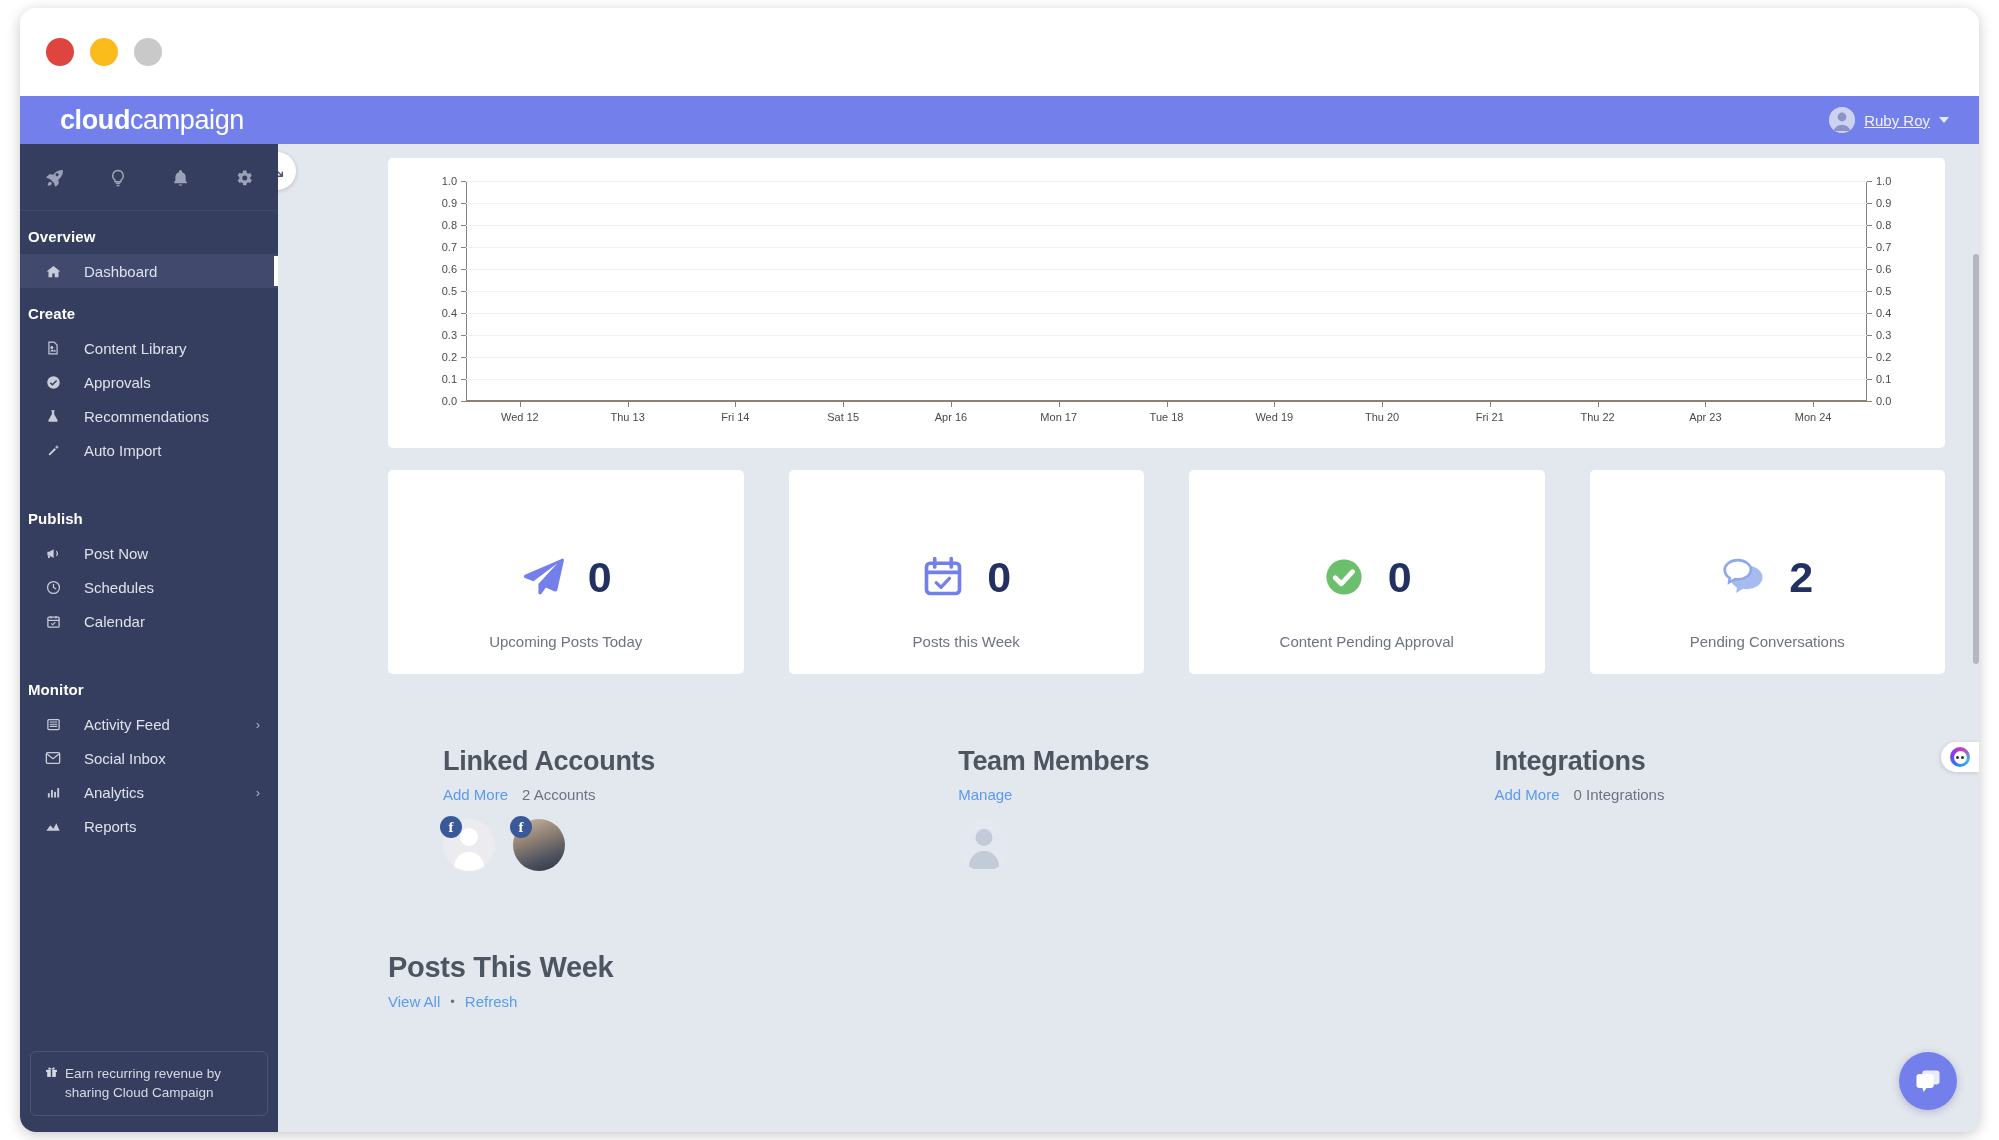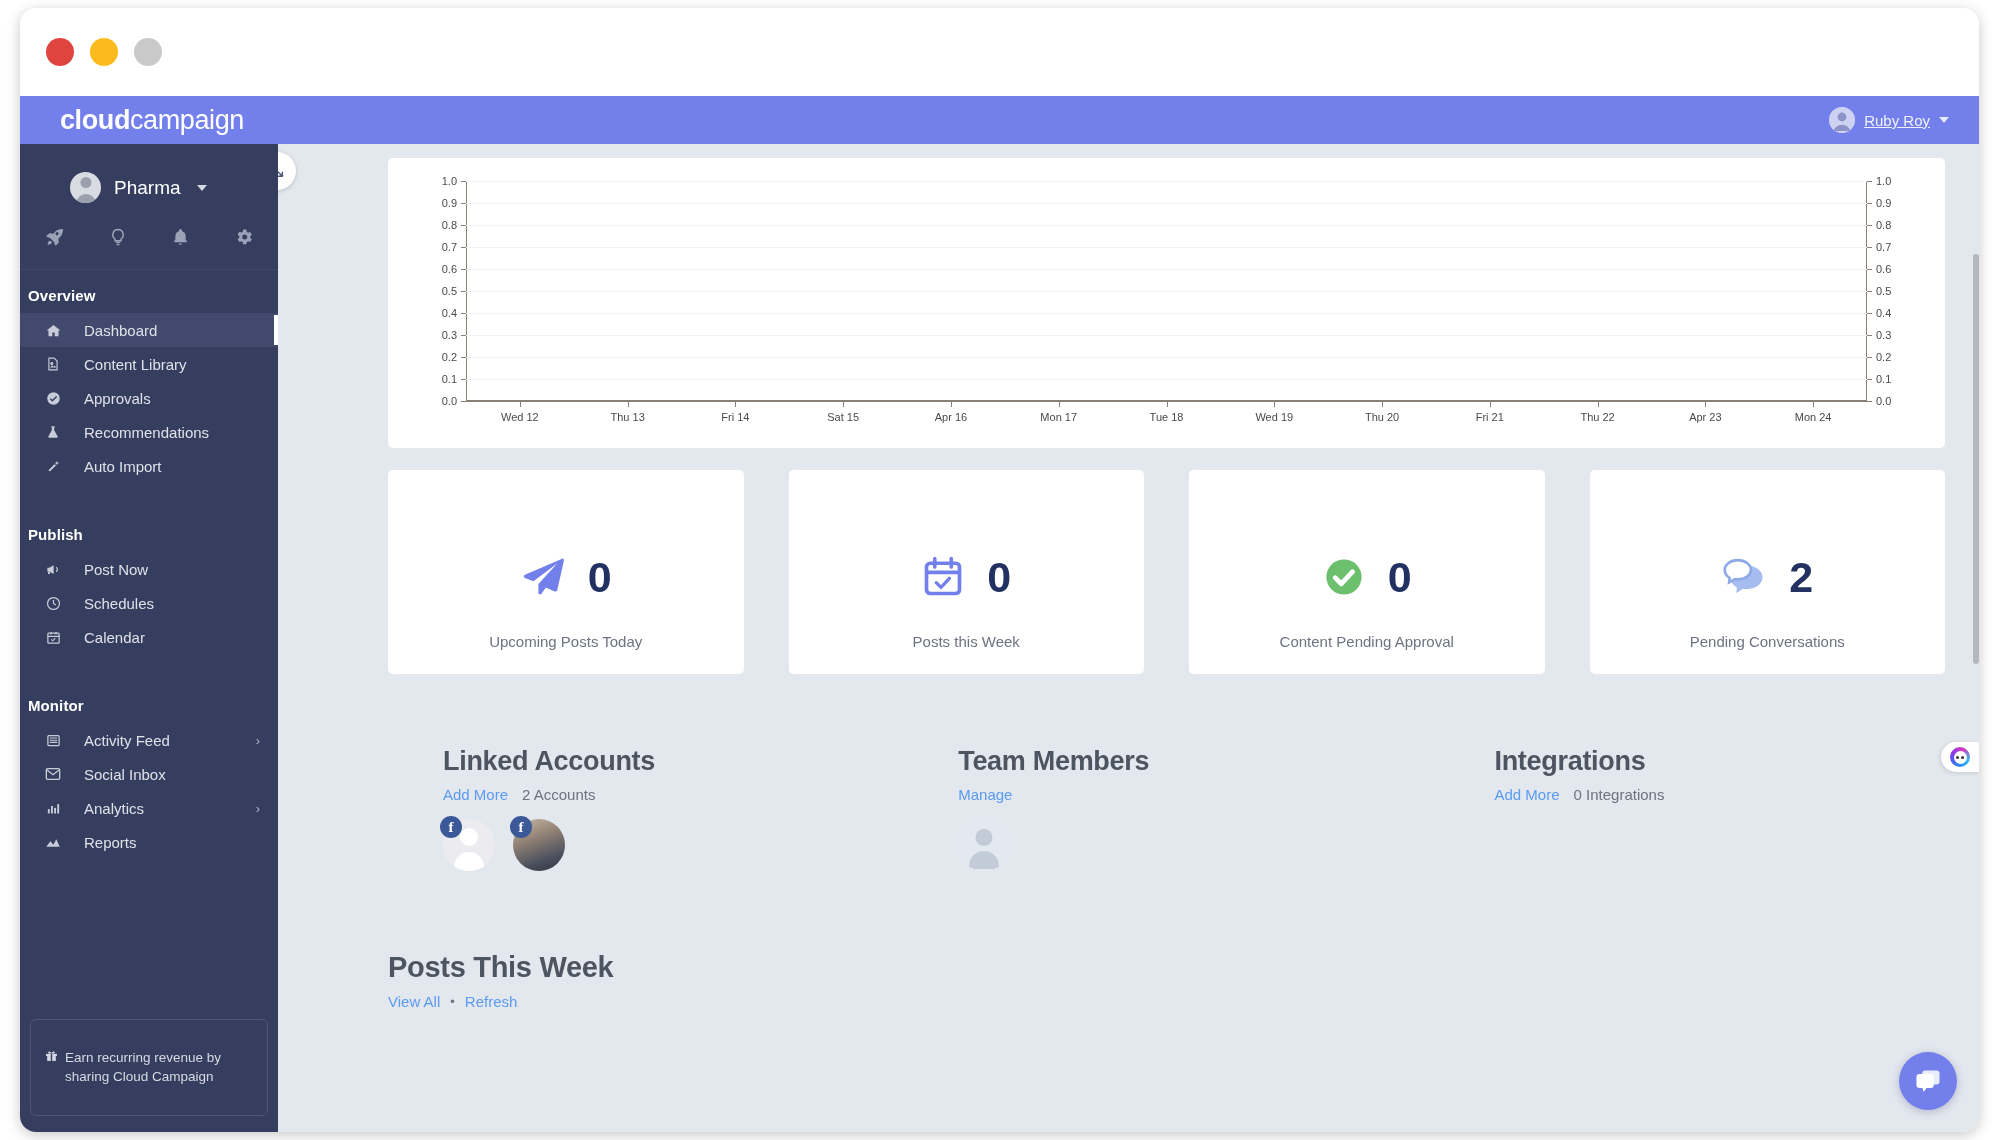--- a/index.html
+++ b/index.html
@@ -137,21 +137,21 @@
   }
   .nav-chev {
     position: absolute; right: 18px; color: #aeb3c4; font-size: 13px;
   }
   .nav-gap { height: 26px; }
 
   .promo {
     margin: auto 10px 16px 10px;
     border: 1px solid #4c5577;
     border-radius: 6px;
-    padding: 28px 14px;
+    padding: 12px 14px;
     color: #d6d9e3;
     font-size: 13.5px;
     line-height: 1.45;
     display: flex; gap: 7px; align-items: flex-start;
   }
 
   
   .main {
     flex: 1;
     background: #e3e7ee;
@@ -371,25 +371,20 @@
       </div>
       <span>Ruby Roy</span>
       <span class="caret-down"></span>
     </div>
   </div>
 
   <div class="body-wrap">
 
     <div class="sidebar">
 
-      <div class="workspace">
-        <div class="ws-avatar"></div>
-        <div class="ws-name">Pharma</div>
-        <div class="ws-caret"></div>
-      </div>
 
       <div class="quick-icons">
         <a class="qi">
           <svg width="20" height="20" viewBox="0 0 24 24" fill="currentColor">
             <path d="M21.5 2.5c-3.4-.3-7 .9-9.4 3.3L10 8l-3.8-.5c-.6-.1-1.2.1-1.6.5L2 10.6c-.5.5-.3 1.3.4 1.5l3.6 1.1 4.8 4.8 1.1 3.6c.2.7 1 .9 1.5.4l2.6-2.6c.4-.4.6-1 .5-1.6L16 14l2.2-2.1c2.4-2.4 3.6-6 3.3-9.4zM15.8 9.2a1.8 1.8 0 1 1-2.6-2.6 1.8 1.8 0 0 1 2.6 2.6z"></path>
             <path d="M4.5 17.2c-1 1-1.3 4.3-1.3 4.3s3.3-.3 4.3-1.3a2.1 2.1 0 0 0-3-3z"></path>
           </svg>
         </a>
         <a class="qi">
           <svg width="18" height="20" viewBox="0 0 24 24" fill="none" stroke="currentColor" stroke-width="2">
@@ -415,20 +410,21 @@
         <div class="nav-section-label">Overview</div>
         <div class="nav-item active">
           <span class="ni-icon">
             <svg width="15" height="15" viewBox="0 0 24 24" fill="currentColor">
                 <path d="M12 3 1 12h3v9h6v-6h4v6h6v-9h3z"></path>
               </svg>
           </span>
           <span class="ni-label">Dashboard</span>
         </div>
 
+        <div class="nav-section-label">Create</div>
         <div class="nav-item">
           <span class="ni-icon">
             <svg width="14" height="16" viewBox="0 0 24 24" fill="none" stroke="currentColor" stroke-width="2">
                 <path d="M5 2h9l5 5v15H5z"></path>
                 <circle cx="10" cy="11" r="1.6" fill="currentColor"></circle>
                 <path d="M7 18l3.5-4 2.5 2.6 2-2 2.5 3.4z" fill="currentColor" stroke="none"></path>
               </svg>
           </span>
           <span class="ni-label">Content Library</span>
         </div>

